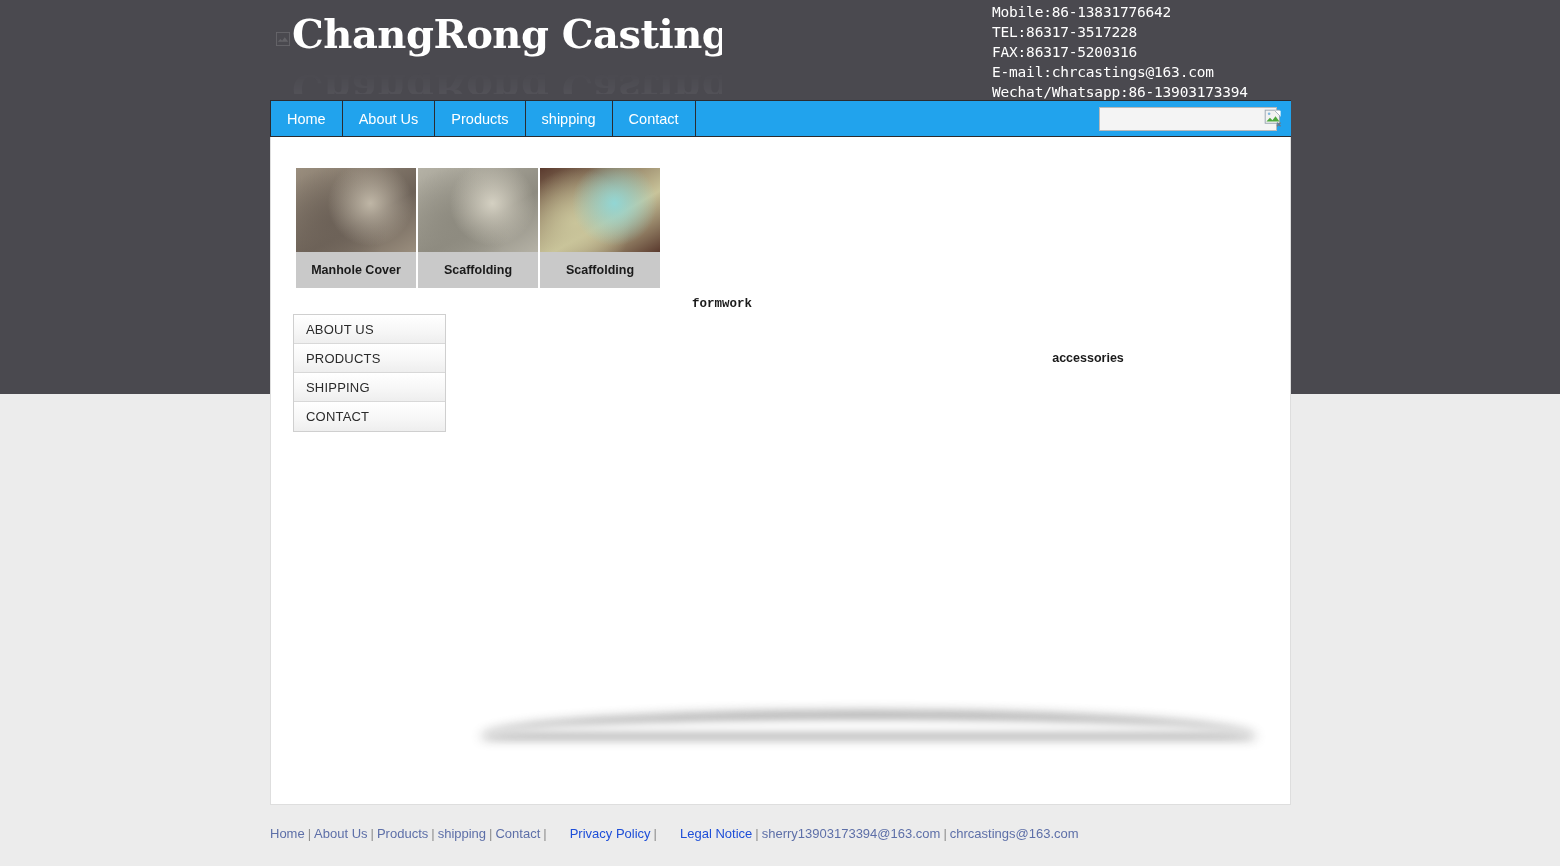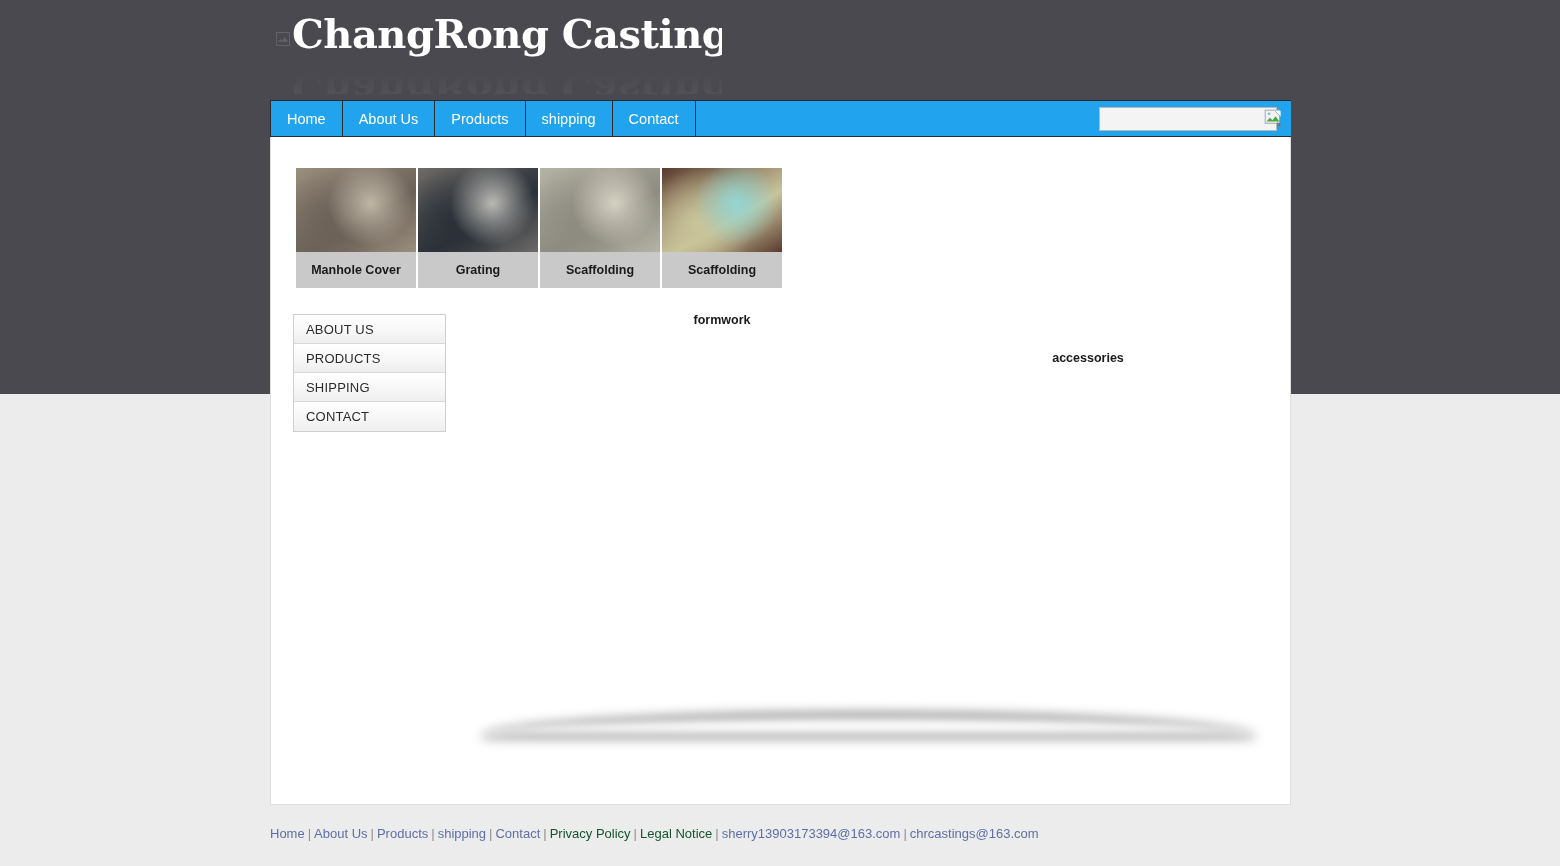--- a/index.html
+++ b/index.html
@@ -265,41 +265,48 @@
     font-size: 13px;
     color: #7d7d7d;
     white-space: nowrap;
   }
   .footer a {
     color: #5d6fa8;
     text-decoration: none;
     cursor: pointer;
   }
   .footer .sep { color: #8d8d8d; padding: 0 3px; }
-  .footer .plain { color: #14532d; }
+  .footer .plain { color: #1d4ed8; margin-left: 20px; }
 </style>
 </head>
 <body>
 
 <div class="dark-band"></div>
 
 <div class="header">
 
   <span class="ghost-icon">
     <svg viewBox="0 0 16 16" width="14" height="14">
       <rect x="0.5" y="0.5" width="15" height="15" fill="none" stroke="#cccccc"></rect>
       <path d="M2 11l3-3 2 2 3-4 4 5z" fill="#bbbbbb"></path>
     </svg>
   </span>
 
   <div class="logo-wrap">
     <div class="logo">ChangRong Castings</div>
     <div class="logo-reflection">ChangRong Castings</div>
   </div>
 
+  <div class="contact-block">
+    <div>Mobile:86-13831776642</div>
+    <div>TEL:86317-3517228</div>
+    <div>FAX:86317-5200316</div>
+    <div>E-mail:chrcastings@163.com</div>
+    <div>Wechat/Whatsapp:86-13903173394</div>
+  </div>
 </div>
 
 <div class="navbar">
   <div class="nav-items" id="nav-items">
       <div class="nav-item">Home</div>
       <div class="nav-item">About Us</div>
       <div class="nav-item">Products</div>
       <div class="nav-item">shipping</div>
       <div class="nav-item">Contact</div>
     </div>
@@ -320,39 +327,35 @@
 </div>
 
 <div class="content">
 
   <div class="product-strip" id="product-strip">
       <div class="product-card">
         <div class="product-thumb" style="background: radial-gradient(circle at 62% 42%, rgb(191, 182, 166) 0%, rgba(0, 0, 0, 0) 48%), radial-gradient(circle at 30% 66%, rgb(109, 98, 88) 0%, rgba(0, 0, 0, 0) 55%), linear-gradient(150deg, rgb(154, 142, 126) 0%, rgb(109, 98, 88) 60%, rgb(154, 142, 126) 100%);"></div>
         <div class="product-caption">Manhole Cover</div>
       </div>
       <div class="product-card">
-        <div class="product-thumb" style="background: radial-gradient(circle at 62% 42%, rgb(185, 184, 180) 0%, rgba(0, 0, 0, 0) 48%), radial-gradient(circle at 30% 66%, rgb(43, 49, 56) 0%, rgba(0, 0, 0, 0) 55%), linear-gradient(150deg, rgb(110, 107, 104) 0%, rgb(43, 49, 56) 60%, rgb(110, 107, 104) 100%);"></div>
-        <div class="product-caption">Grating</div>
-      </div>
-      <div class="product-card">
         <div class="product-thumb" style="background: radial-gradient(circle at 62% 42%, rgb(212, 208, 194) 0%, rgba(0, 0, 0, 0) 48%), radial-gradient(circle at 30% 66%, rgb(142, 139, 128) 0%, rgba(0, 0, 0, 0) 55%), linear-gradient(150deg, rgb(181, 178, 166) 0%, rgb(142, 139, 128) 60%, rgb(181, 178, 166) 100%);"></div>
         <div class="product-caption">Scaffolding</div>
       </div>
       <div class="product-card">
         <div class="product-thumb" style="background: radial-gradient(circle at 62% 42%, rgb(146, 214, 212) 0%, rgba(0, 0, 0, 0) 48%), radial-gradient(circle at 30% 66%, rgb(201, 196, 154) 0%, rgba(0, 0, 0, 0) 55%), linear-gradient(150deg, rgb(90, 58, 46) 0%, rgb(201, 196, 154) 60%, rgb(90, 58, 46) 100%);"></div>
         <div class="product-caption">Scaffolding</div>
       </div>
     </div>
 
   <div class="sidebar" id="sidebar-menu">
       <div class="sidebar-item">ABOUT US</div>
       <div class="sidebar-item">PRODUCTS</div>
       <div class="sidebar-item">SHIPPING</div>
       <div class="sidebar-item">CONTACT</div>
     </div>
 
   <div class="arc-shadow"></div>
   <div class="arc-shadow-inner"></div>
-<div class="overflow-label" style="left: 391px; top: 176px;">formwork</div>
+<div class="overflow-label" style="left: 391px; top: 160px; font-family: Liberation Mono, monospace;">formwork</div>
     <div class="overflow-label" style="left: 757px; top: 214px;">accessories</div>
   </div>
 
 <div class="footer" id="footer-links"><a>Home</a><span class="sep">|</span><a>About Us</a><span class="sep">|</span><a>Products</a><span class="sep">|</span><a>shipping</a><span class="sep">|</span><a>Contact</a><span class="sep">|</span><span class="plain">Privacy Policy</span><span class="sep">|</span><span class="plain">Legal Notice</span><span class="sep">|</span><a>sherry13903173394@163.com</a><span class="sep">|</span><a>chrcastings@163.com</a></div>
 
 </body></html>

